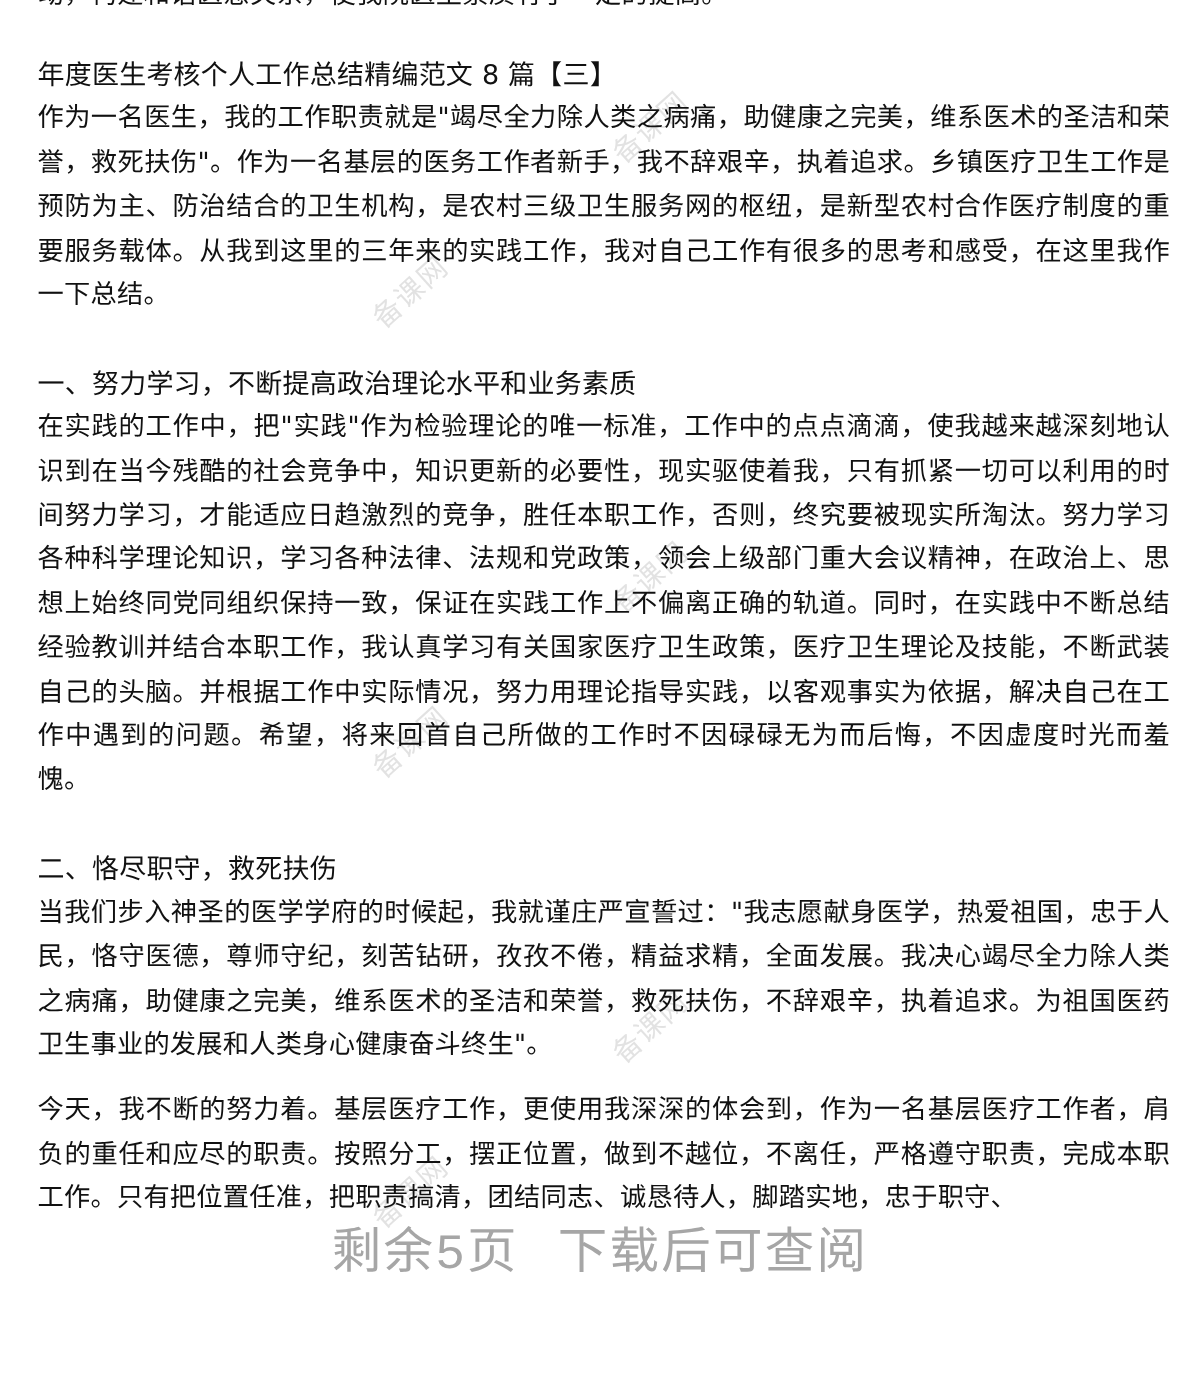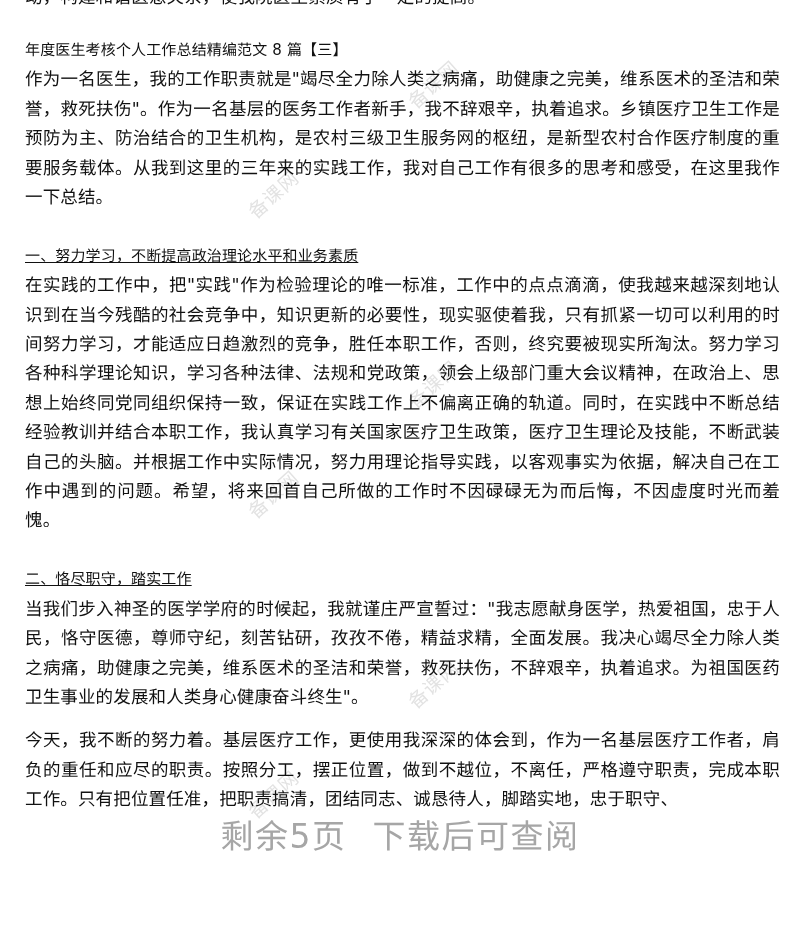--- a/index.html
+++ b/index.html
@@ -99,42 +99,43 @@
     letter-spacing: .15px;
     color: #111111;
     text-align: justify;
     text-justify: inter-ideograph;
     margin: 0;
     word-break: break-all;
   }
   .para + .para { margin-top: 14px; }
 
   .heading-line {
-    font-size: 15px;
+    font-size: 18px;
     line-height: 29.4px;
     letter-spacing: .15px;
     color: #111111;
     margin: 0;
     white-space: nowrap;
   }
-  .heading-line.spaced-before { margin-top: 29.4px; text-decoration: underline; }
+  .heading-line.spaced-before { margin-top: 29.4px; }
 
   
   .page-notice {
     position: absolute;
     left: 0;
     right: 0;
     top: 815px;
     z-index: 4;
     text-align: center;
     color: #a6a6a6;
     font-size: 33px;
     line-height: 44px;
     letter-spacing: 1.5px;
     white-space: nowrap;
+    font-family: Liberation Mono, monospace;
   }
   .page-notice .notice-gap {
     display: inline-block;
     width: 26px;
   }
 </style>
 </head>
 <body>
 
 <div class="page">
@@ -180,21 +181,21 @@
     <div class="content">
 
       <p class="heading-line">年度医生考核个人工作总结精编范文 8 篇【三】</p>
 
       <p class="para">作为一名医生，我的工作职责就是"竭尽全力除人类之病痛，助健康之完美，维系医术的圣洁和荣誉，救死扶伤"。作为一名基层的医务工作者新手，我不辞艰辛，执着追求。乡镇医疗卫生工作是预防为主、防治结合的卫生机构，是农村三级卫生服务网的枢纽，是新型农村合作医疗制度的重要服务载体。从我到这里的三年来的实践工作，我对自己工作有很多的思考和感受，在这里我作一下总结。</p>
 
       <p class="heading-line spaced-before">一、努力学习，不断提高政治理论水平和业务素质</p>
 
       <p class="para">在实践的工作中，把"实践"作为检验理论的唯一标准，工作中的点点滴滴，使我越来越深刻地认识到在当今残酷的社会竞争中，知识更新的必要性，现实驱使着我，只有抓紧一切可以利用的时间努力学习，才能适应日趋激烈的竞争，胜任本职工作，否则，终究要被现实所淘汰。努力学习各种科学理论知识，学习各种法律、法规和党政策，领会上级部门重大会议精神，在政治上、思想上始终同党同组织保持一致，保证在实践工作上不偏离正确的轨道。同时，在实践中不断总结经验教训并结合本职工作，我认真学习有关国家医疗卫生政策，医疗卫生理论及技能，不断武装自己的头脑。并根据工作中实际情况，努力用理论指导实践，以客观事实为依据，解决自己在工作中遇到的问题。希望，将来回首自己所做的工作时不因碌碌无为而后悔，不因虚度时光而羞愧。</p>
 
-      <p class="heading-line spaced-before">二、恪尽职守，踏实工作</p>
+      <p class="heading-line spaced-before">二、恪尽职守，救死扶伤</p>
 
       <p class="para">当我们步入神圣的医学学府的时候起，我就谨庄严宣誓过："我志愿献身医学，热爱祖国，忠于人民，恪守医德，尊师守纪，刻苦钻研，孜孜不倦，精益求精，全面发展。我决心竭尽全力除人类之病痛，助健康之完美，维系医术的圣洁和荣誉，救死扶伤，不辞艰辛，执着追求。为祖国医药卫生事业的发展和人类身心健康奋斗终生"。</p>
 
       <p class="para">今天，我不断的努力着。基层医疗工作，更使用我深深的体会到，作为一名基层医疗工作者，肩负的重任和应尽的职责。按照分工，摆正位置，做到不越位，不离任，严格遵守职责，完成本职工作。只有把位置任准，把职责搞清，团结同志、诚恳待人，脚踏实地，忠于职守、</p>
 
     </div>
   </div>
 
   <div class="page-notice">
     <span>剩余5页</span><span class="notice-gap"></span><span>下载后可查阅</span>

